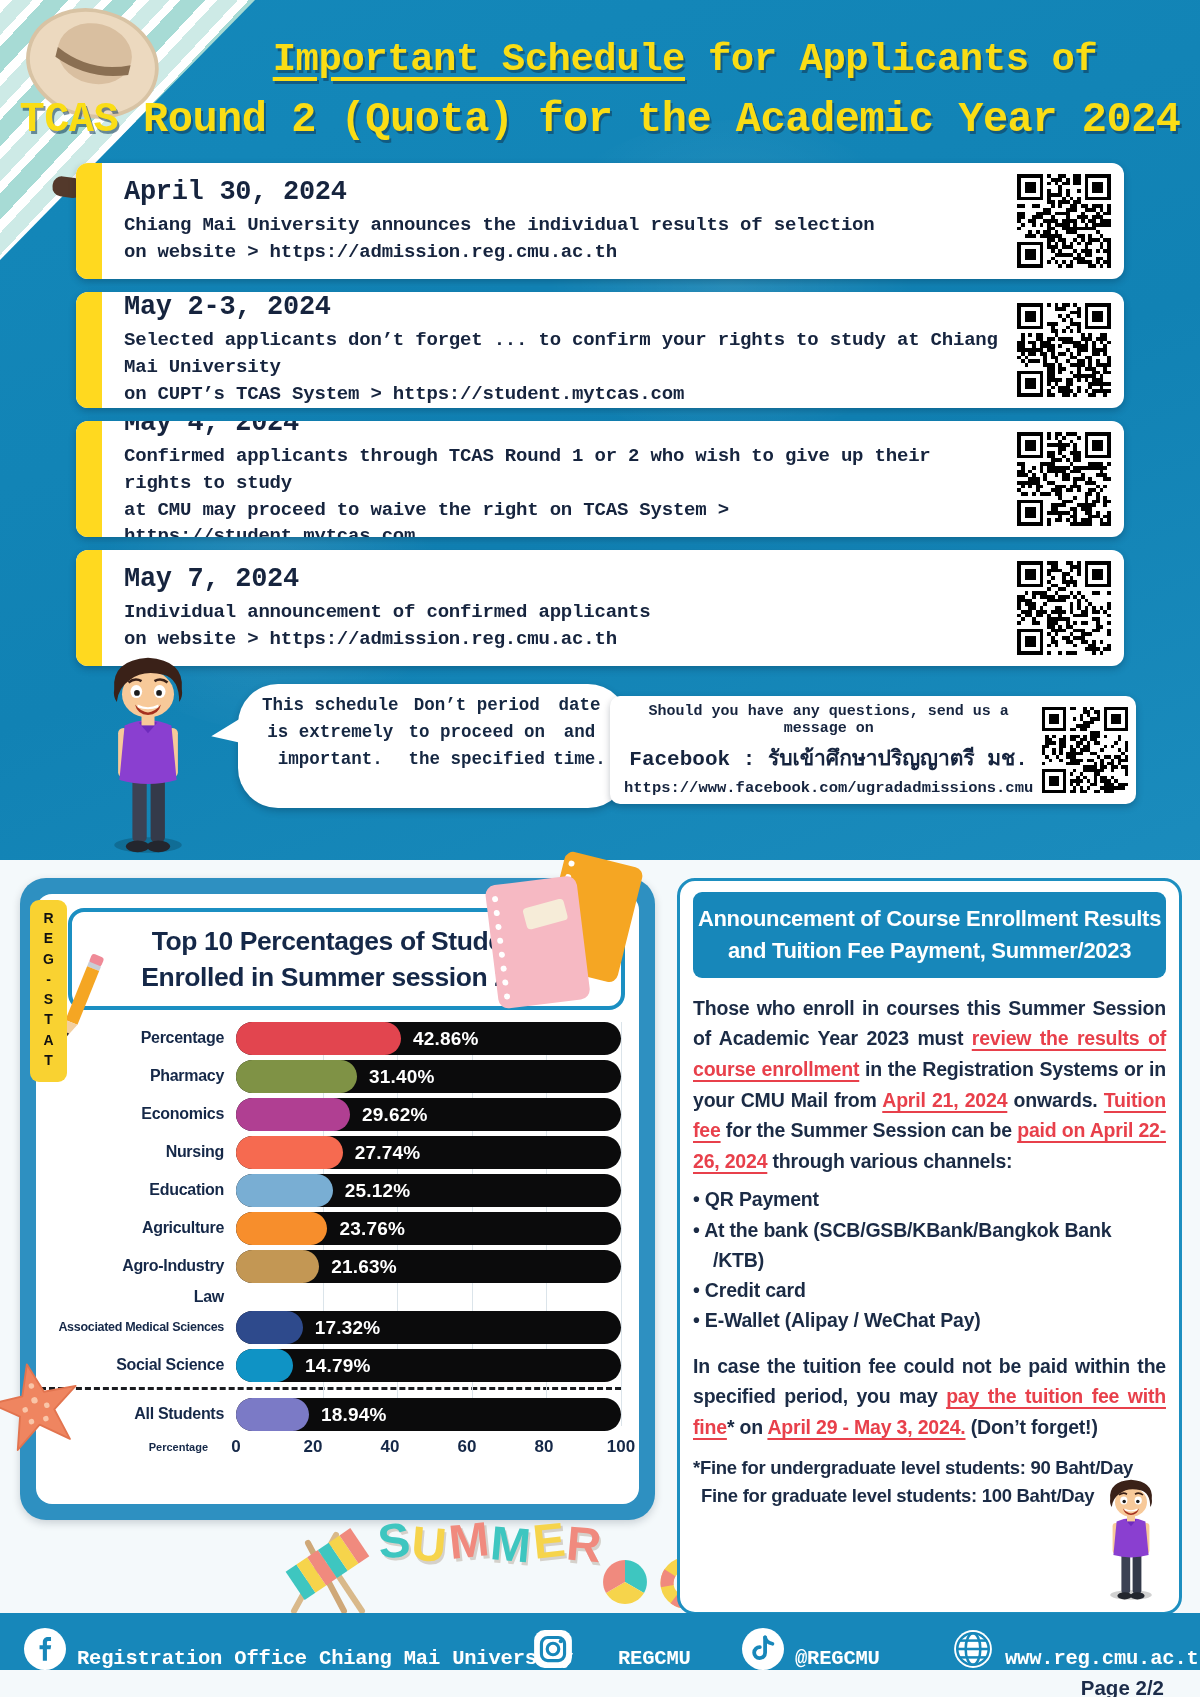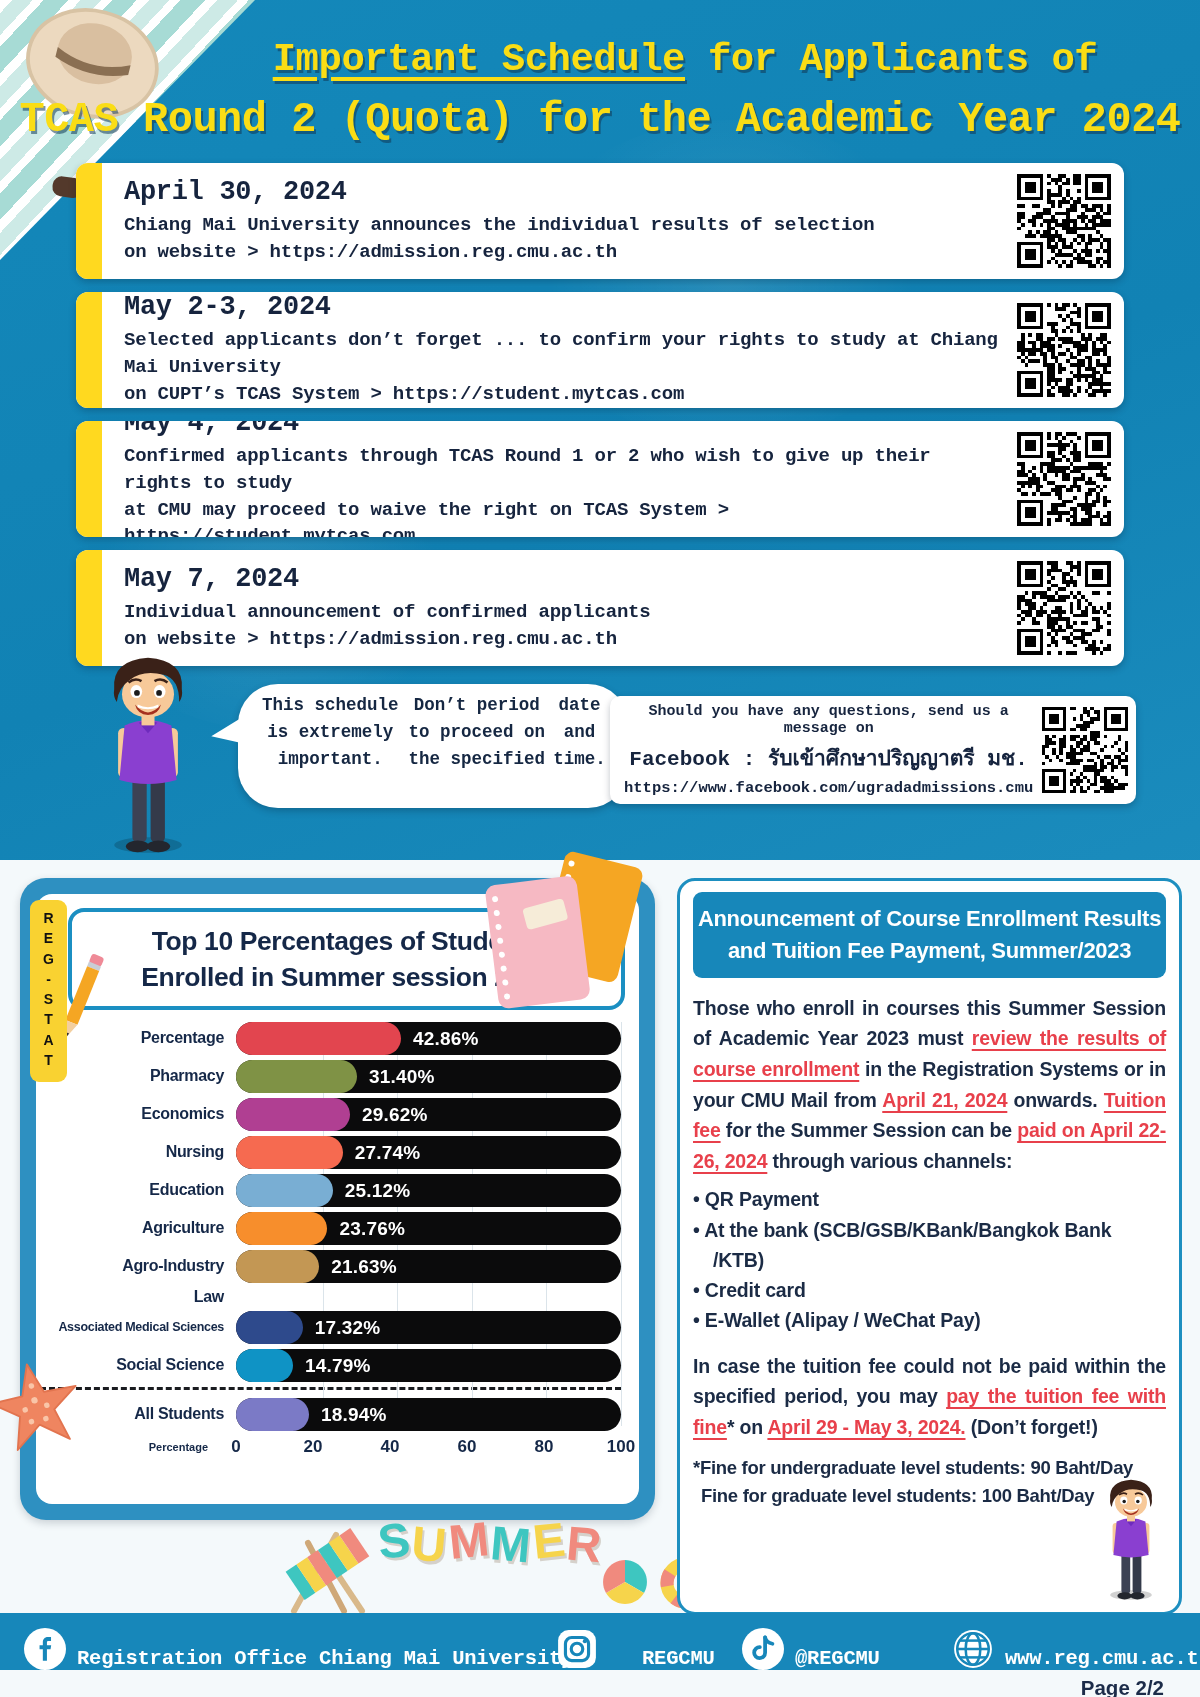--- a/index.html
+++ b/index.html
@@ -1574,21 +1574,21 @@
     </div>
 
     <div class="footer-bar">
       <div class="footer-item" style="left:24px;">
         <svg viewBox="0 0 40 40">
           <circle cx="20" cy="20" r="20" fill="#ffffff"></circle>
           <path d="M23,12 h4 v-5 h-4 c-3.5,0 -6,2.6 -6,6 v4 h-4 v5 h4 v14 h5 v-14 h4.4 l.8,-5 h-5.2 v-3.4 c0,-1 .7,-1.6 2,-1.6 z" fill="#1787ba" transform="scale(.78) translate(6,4)"></path>
         </svg>
         <span class="footer-label">Registration Office Chiang Mai University</span>
       </div>
-      <div class="footer-item" style="left:556px;gap:44px;">
+      <div class="footer-item" style="left:532px;gap:44px;">
         <svg viewBox="0 0 40 40">
           <rect x="2" y="2" width="36" height="36" rx="10" fill="#ffffff"></rect>
           <rect x="9" y="9" width="22" height="22" rx="6" fill="none" stroke="#1787ba" stroke-width="3"></rect>
           <circle cx="20" cy="20" r="5.5" fill="none" stroke="#1787ba" stroke-width="3"></circle>
           <circle cx="27.5" cy="12.5" r="2" fill="#1787ba"></circle>
         </svg>
         <span class="footer-label">REGCMU</span>
       </div>
       <div class="footer-item" style="left:742px;">
         <svg viewBox="0 0 40 40">

